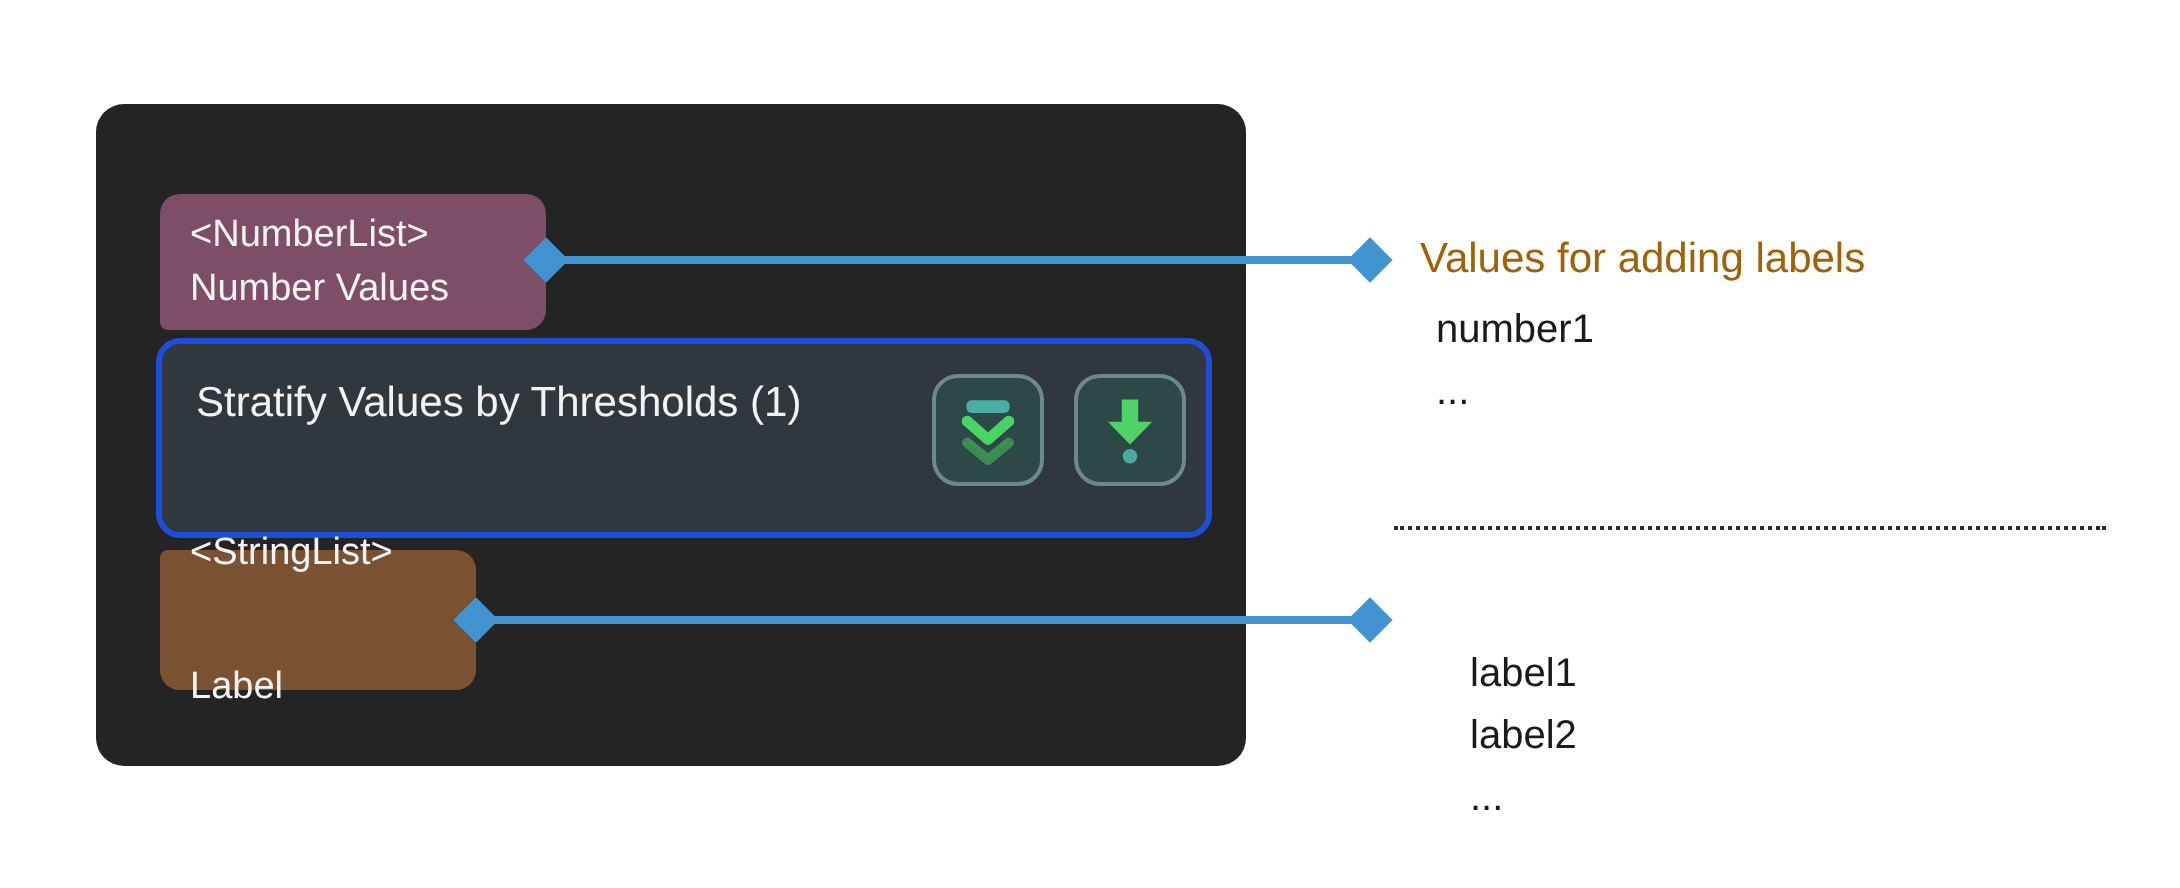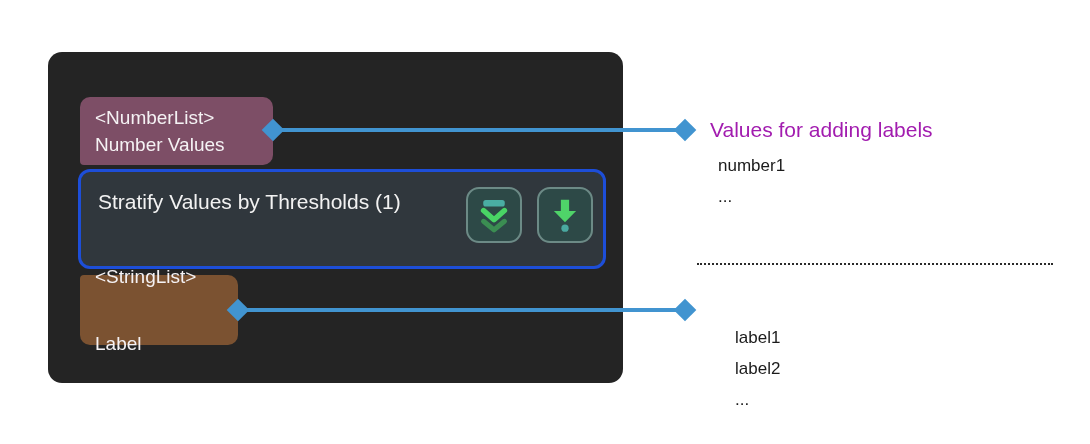--- a/index.html
+++ b/index.html
@@ -87,27 +87,27 @@
     width: 16px; height: 16px;
     background: #4194d0;
     transform: rotate(45deg);
   }
   
   .annotation-title {
     position: absolute;
     left: 710px;
     font-size: 21px;
     line-height: 26px;
-    color: #a21caf;
+    color: #a16207;
     white-space: nowrap;
   }
   .annotation-items {
     position: absolute;
     left: 718px;
-    font-size: 17px;
+    font-size: 20px;
     line-height: 31px;
     color: #1b1b1b;
     list-style: none;
   }
   .separator {
     position: absolute;
     left: 697px; top: 263px;
     width: 356px; height: 0;
     border-top: 2px dotted #2a2a2a;
   }

